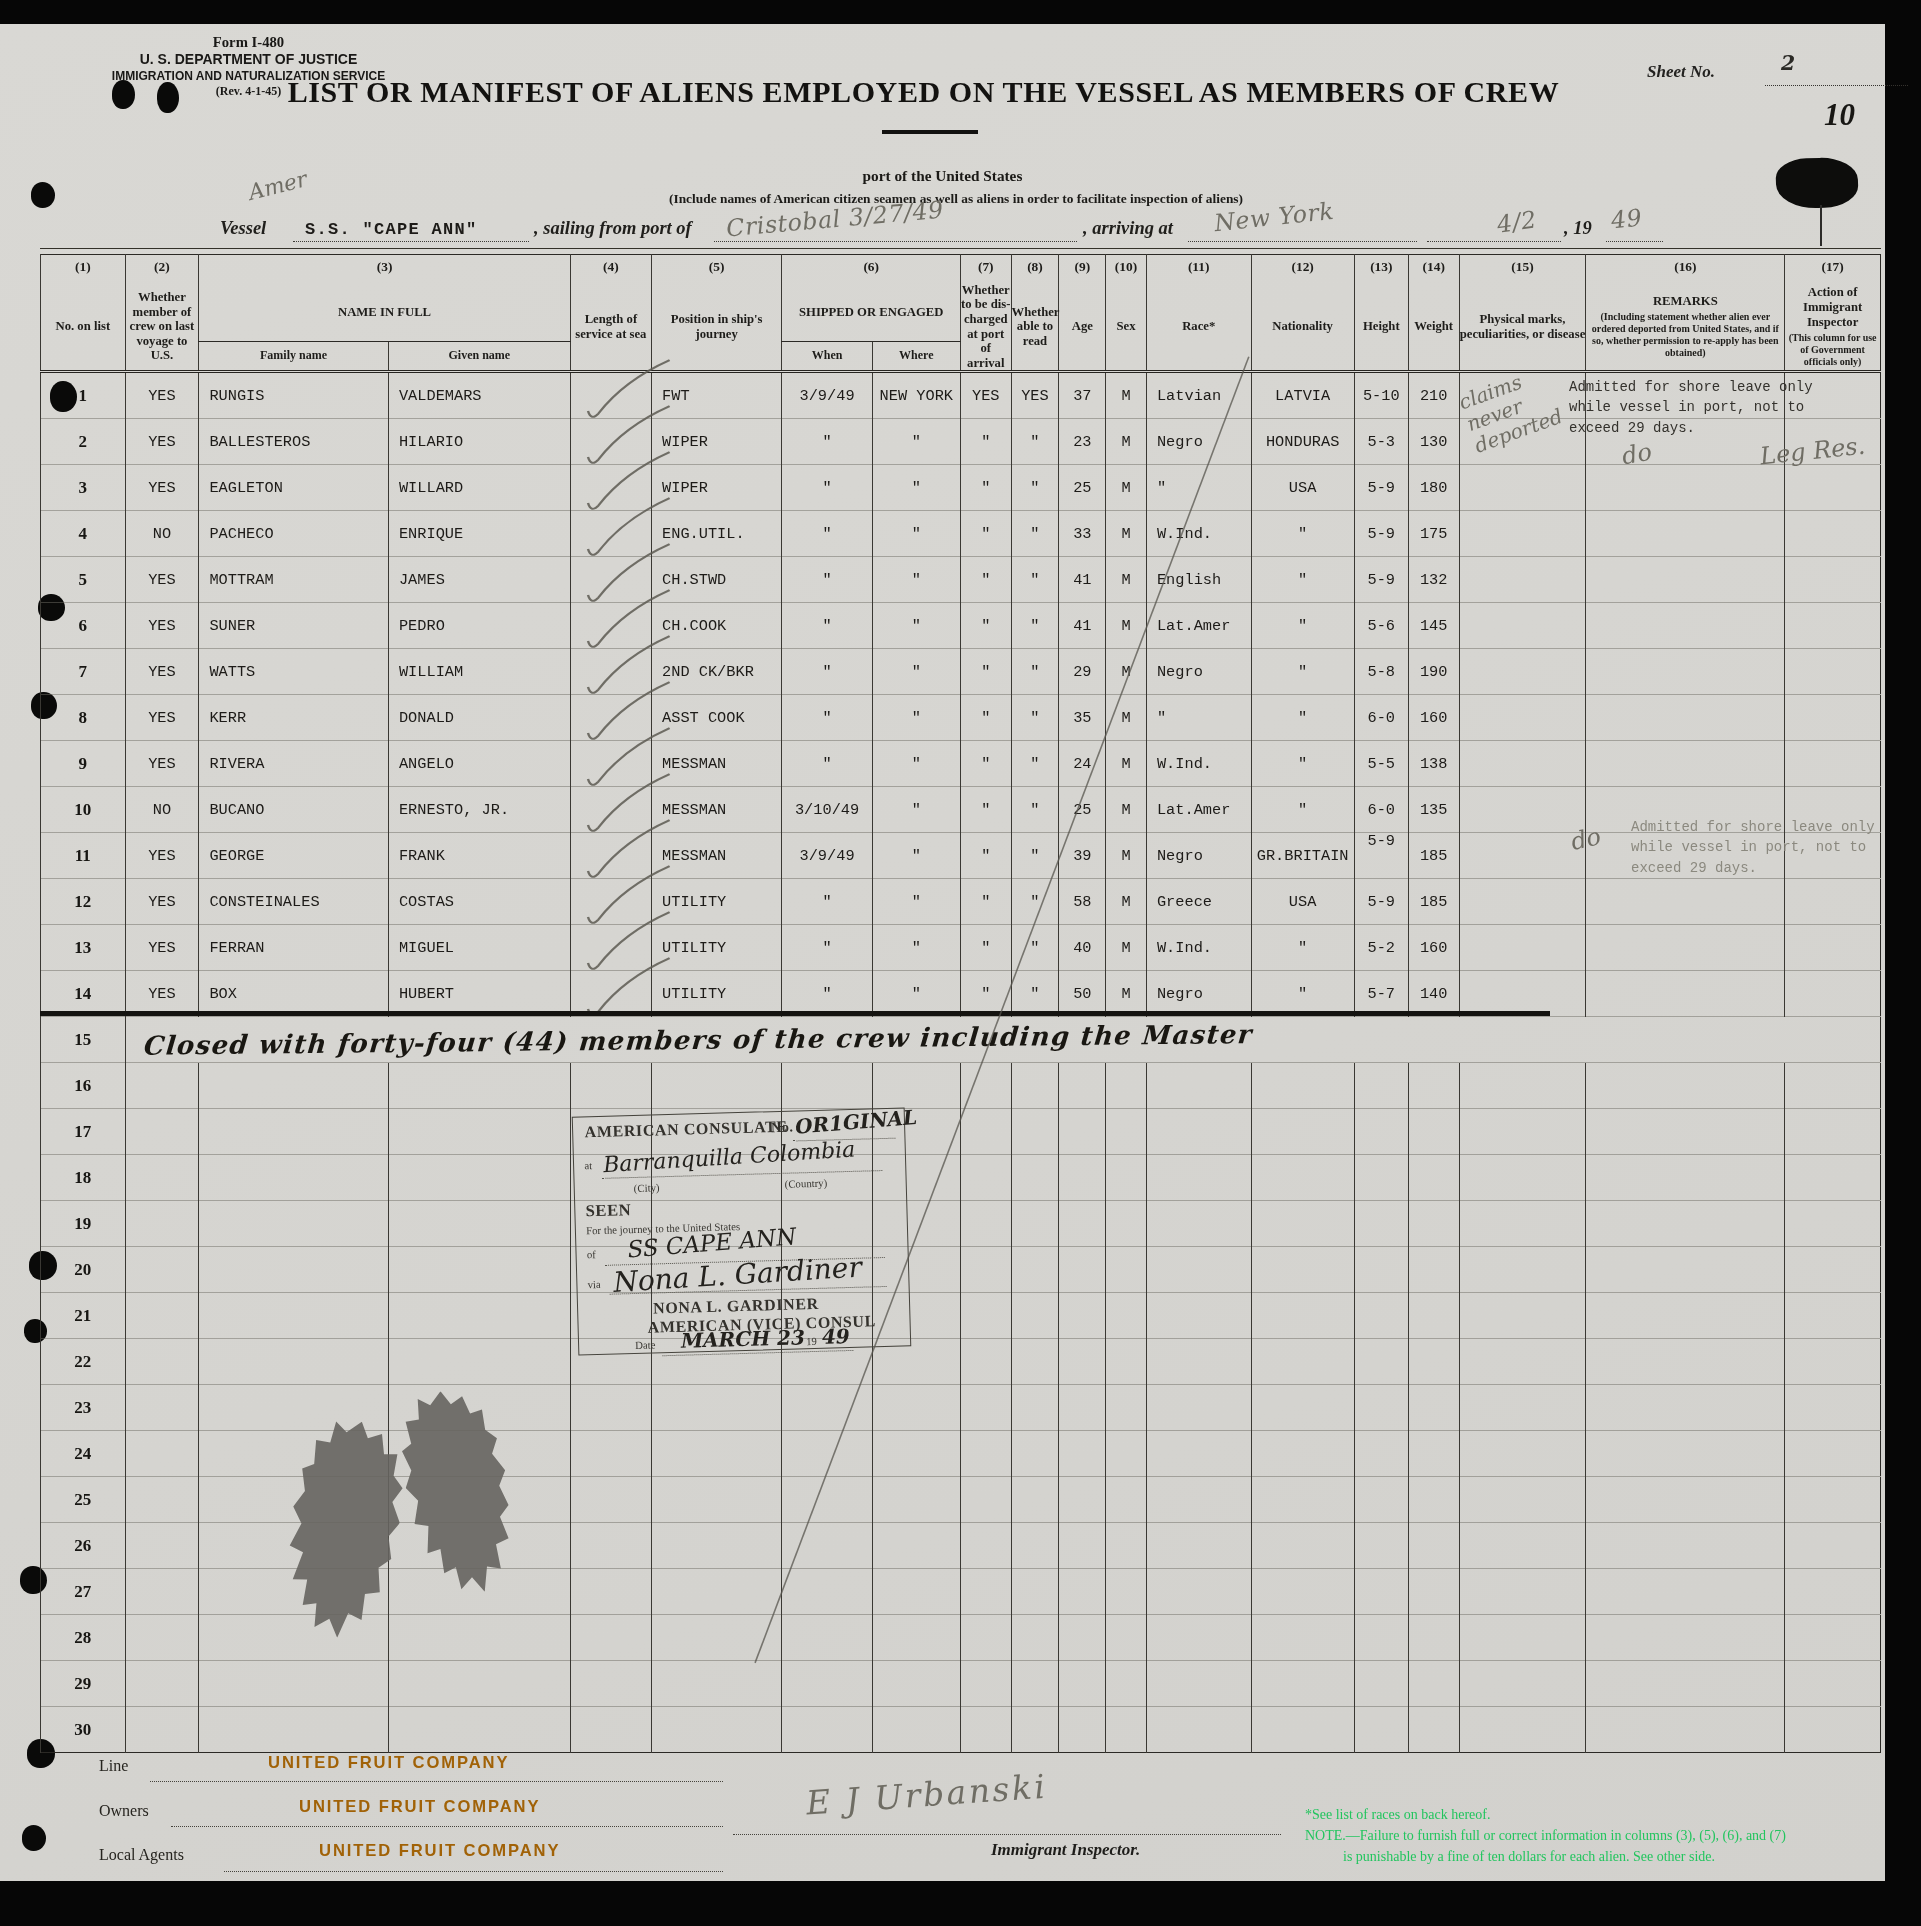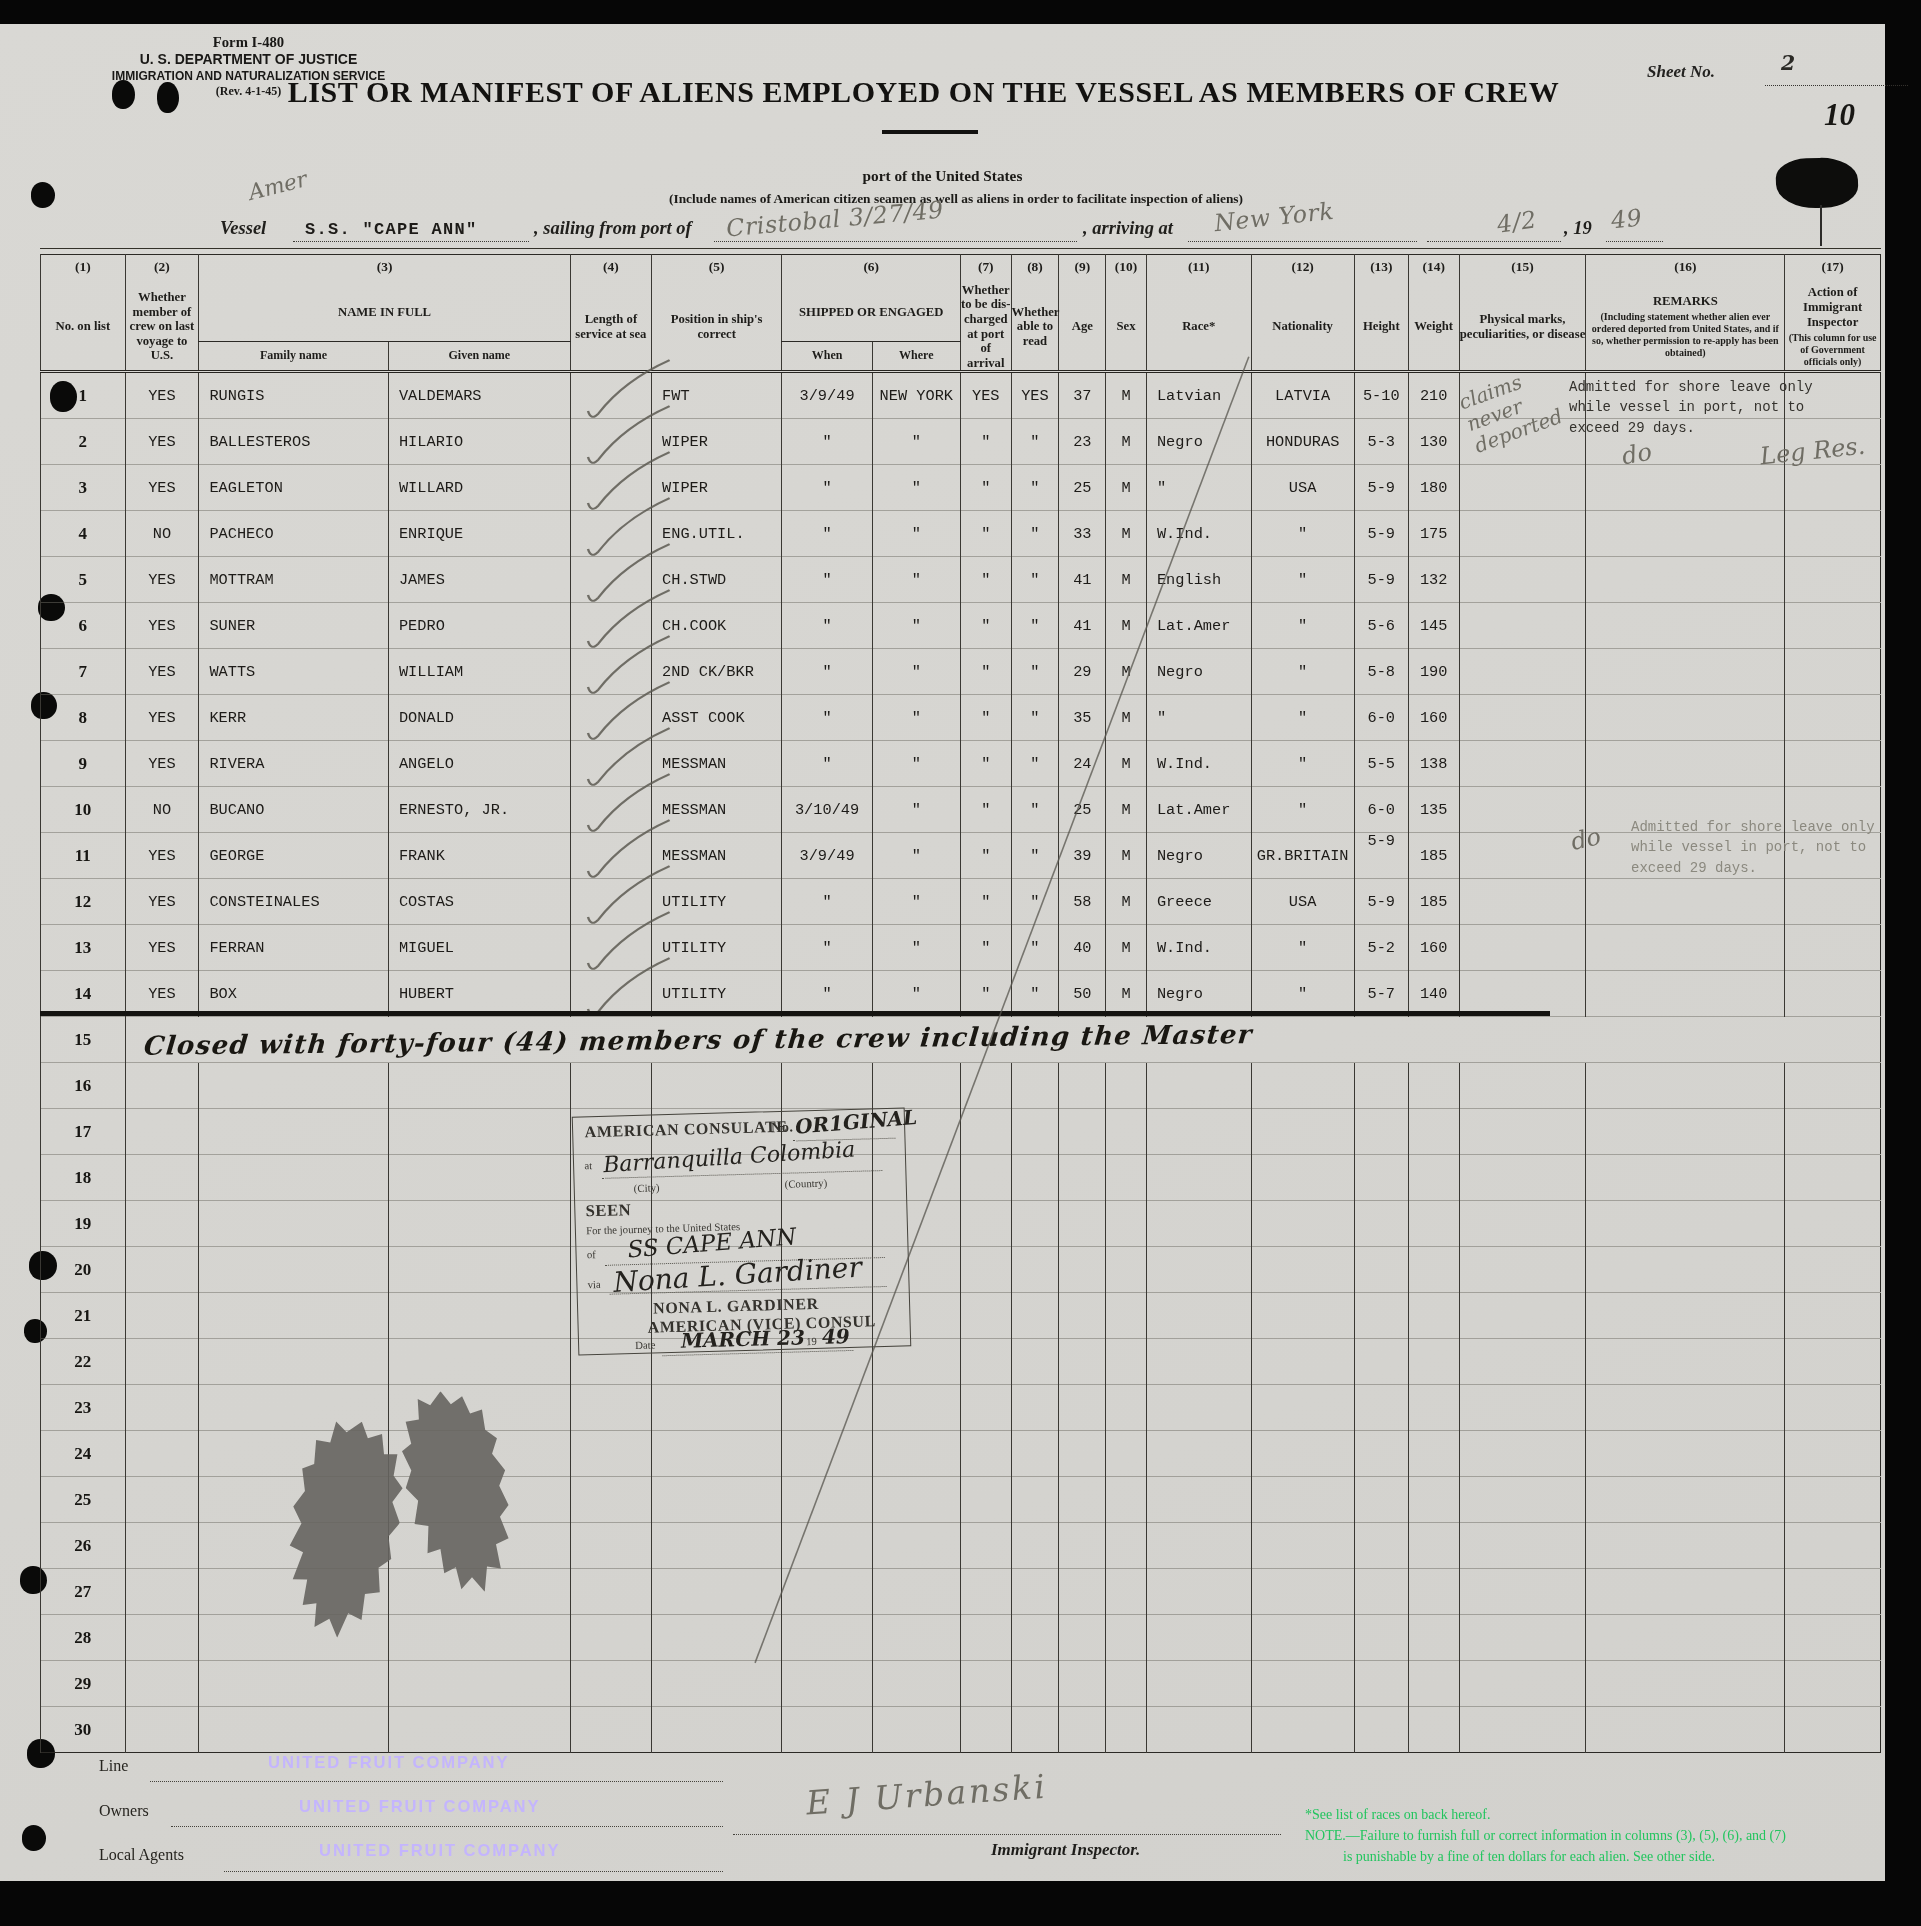--- a/index.html
+++ b/index.html
@@ -4,21 +4,21 @@
 <style>
   html,body{margin:0;padding:0;background:#000;}
   .scan{position:relative;width:1921px;height:1926px;background:#060606;overflow:hidden;
         font-family:"Liberation Serif","DejaVu Serif",serif;}
   .paper{position:absolute;left:0;top:24px;width:1885px;height:1857px;
          background:linear-gradient(160deg,#d9d8d4 0%,#d6d5d1 45%,#d2d1cd 100%);}
   .abs{position:absolute;}
   .typed{font-family:"Liberation Mono","DejaVu Sans Mono",monospace;color:#1d1b18;}
   .hand{font-family:"DejaVu Serif","Liberation Serif",serif;font-style:italic;color:#48453e;}
   .pencil{font-family:"DejaVu Serif","Liberation Serif",serif;font-style:italic;color:#6f6d64;}
-  .stamped{font-family:"Liberation Sans","DejaVu Sans",sans-serif;font-weight:bold;color:#c4b5fd;}
+  .stamped{font-family:"Liberation Sans","DejaVu Sans",sans-serif;font-weight:bold;color:#a16207;}
 
   
   .formid{left:70px;top:33px;width:357px;text-align:center;font-family:"Liberation Sans","DejaVu Sans",sans-serif;
           font-weight:bold;color:#191816;line-height:1.25;}
   .formid .l1{font-size:14.7px;font-family:"Liberation Serif",serif;}
   .formid .l2{font-size:14px;}
   .formid .l3{font-size:12px;}
   .formid .l4{font-size:12px;font-family:"Liberation Serif",serif;}
   .title{left:191px;top:75px;width:1465px;text-align:center;font-size:30px;font-weight:bold;
          letter-spacing:0.6px;color:#131210;}
@@ -191,21 +191,21 @@
         <th>(14)</th>
         <th>(15)</th>
         <th>(16)</th>
         <th>(17)</th>
       </tr>
       <tr class="hlab">
         <th rowspan="2">No. on list</th>
         <th rowspan="2" class="small">Whether member of crew on last voyage to U.S.</th>
         <th colspan="2" class="grp">NAME IN FULL</th>
         <th rowspan="2">Length of service at sea</th>
-        <th rowspan="2">Position in ship's correct</th>
+        <th rowspan="2">Position in ship's journey</th>
         <th colspan="2" class="grp">SHIPPED OR ENGAGED</th>
         <th rowspan="2" class="tiny">Whether to be dis-charged at port of arrival</th>
         <th rowspan="2" class="small">Whether able to read</th>
         <th rowspan="2">Age</th>
         <th rowspan="2">Sex</th>
         <th rowspan="2">Race*</th>
         <th rowspan="2">Nationality</th>
         <th rowspan="2">Height</th>
         <th rowspan="2">Weight</th>
         <th rowspan="2" class="small">Physical marks, peculiarities, or disease</th>

